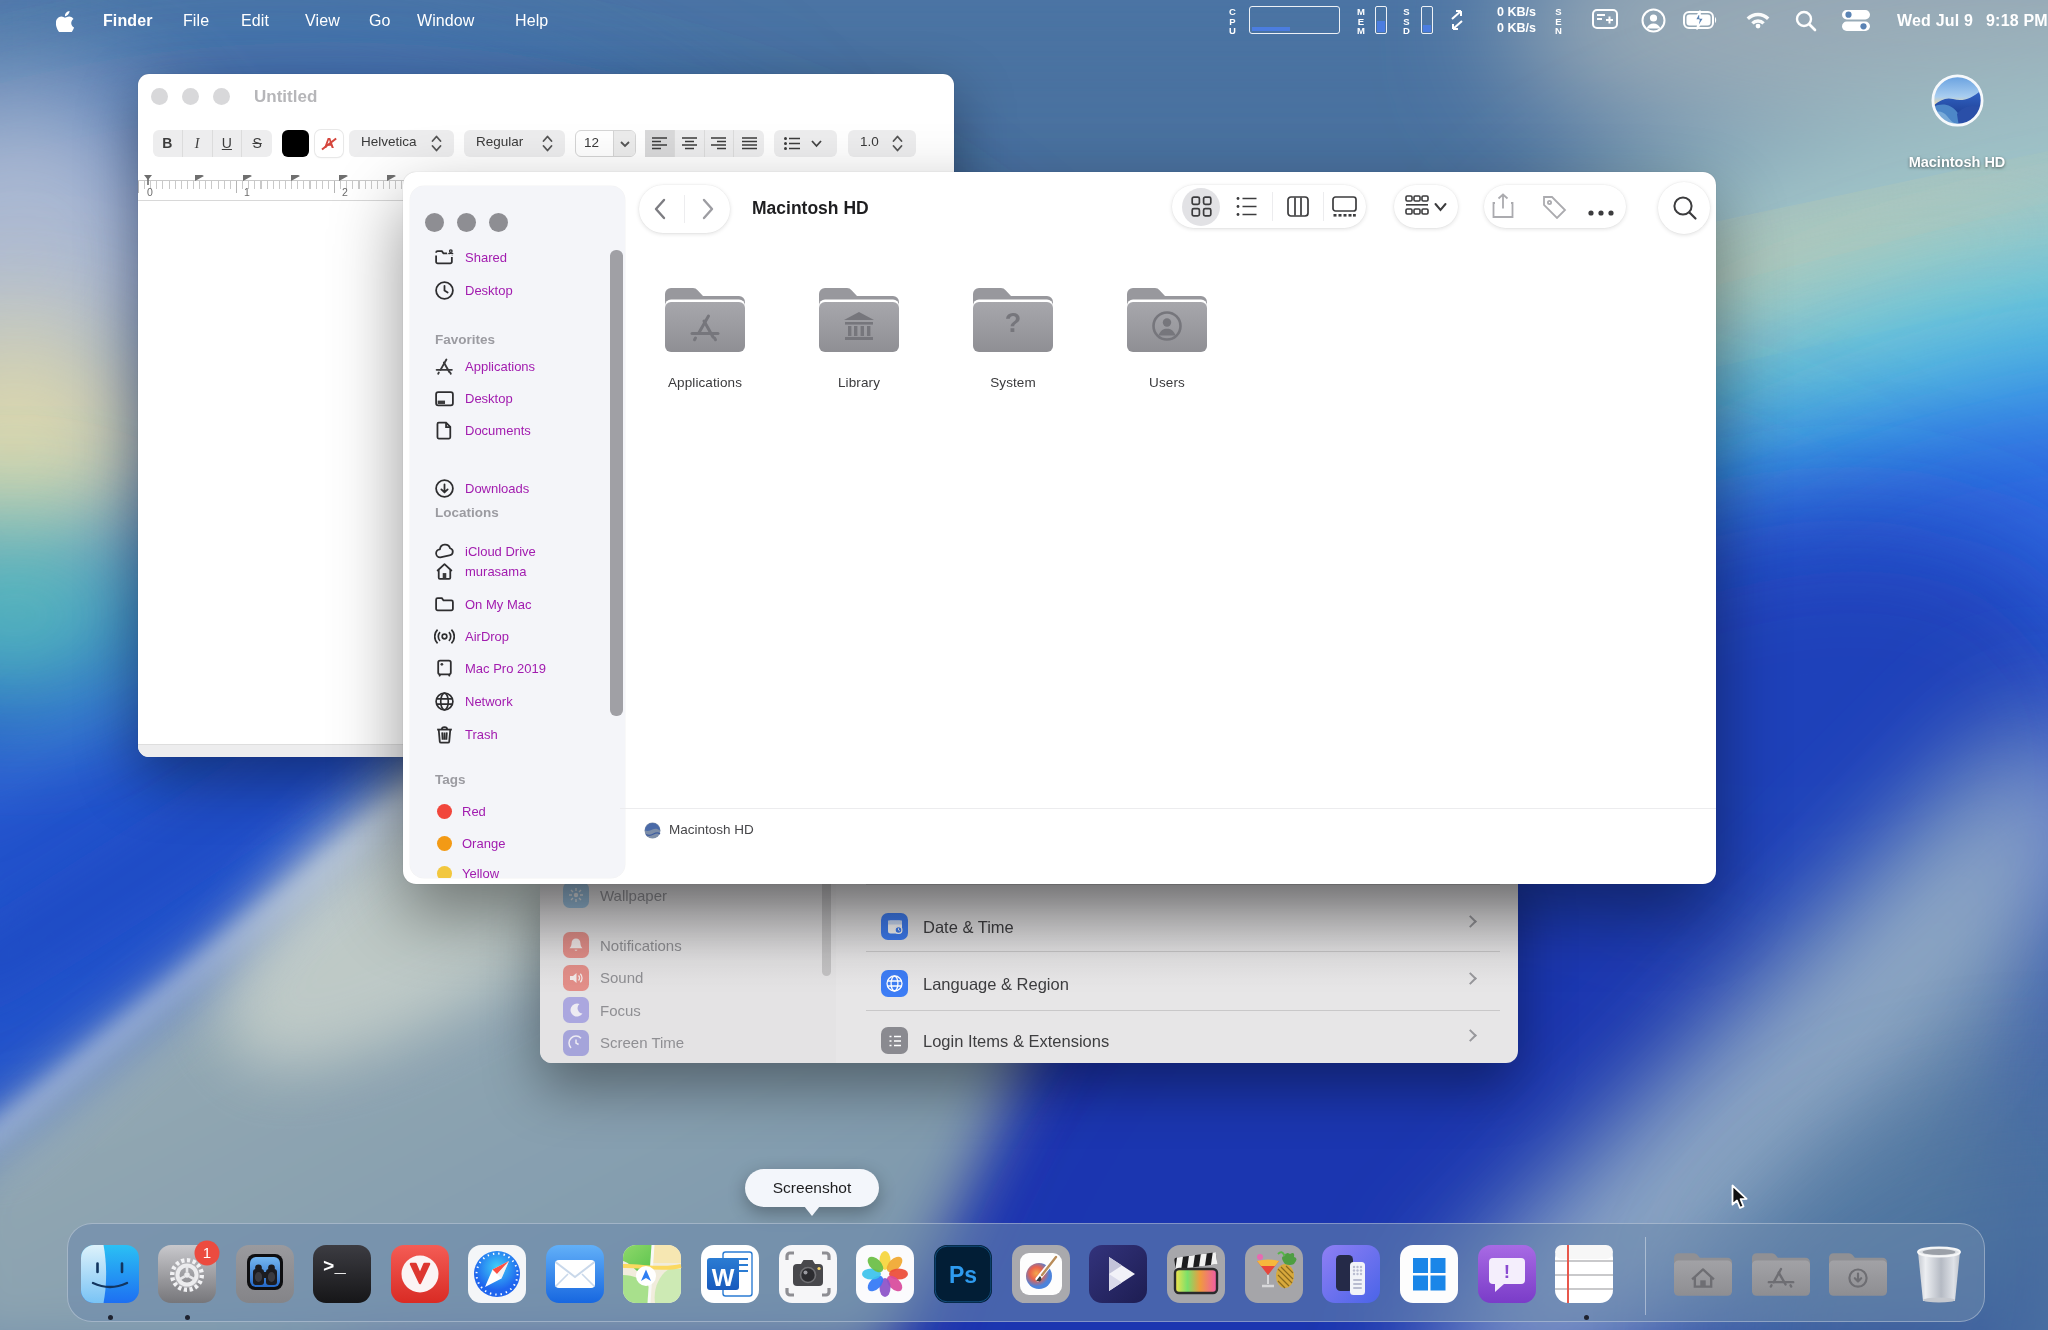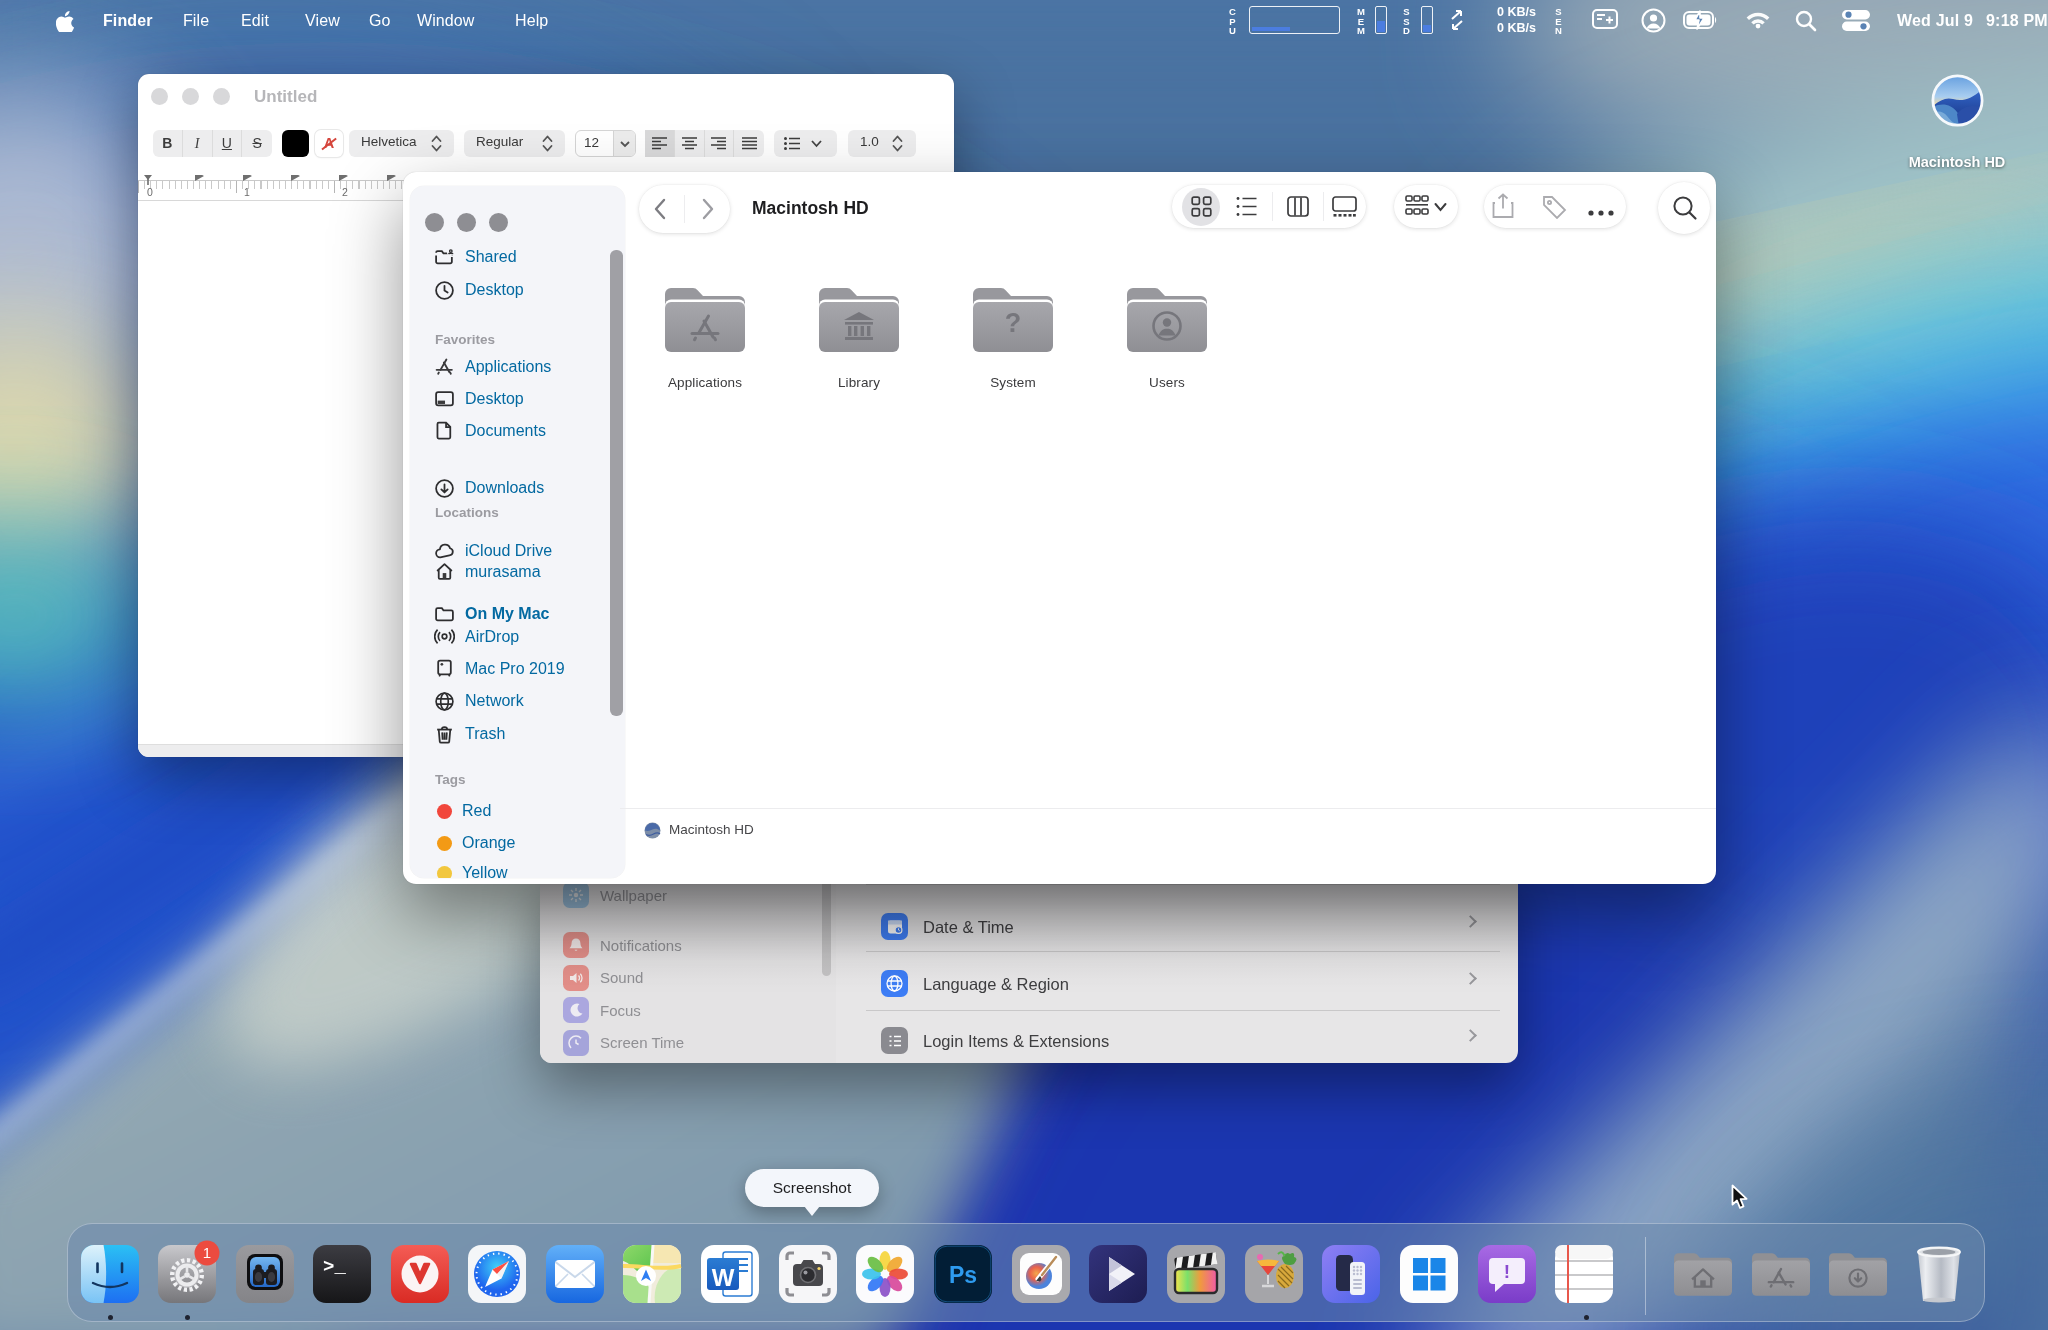--- a/index.html
+++ b/index.html
@@ -9,21 +9,21 @@
 .abs { position:absolute; }
 .mtxt { top:0; height:42px; line-height:42px; font-size:16px; letter-spacing:0.1px; }
 .vlab { top:7px; font-size:9.5px; line-height:9.5px; font-weight:bold; text-align:center; }
 .tl { position:absolute; top:13.5px; width:17px; height:17px; border-radius:50%; background:#d8d8da; }
 .teg { top:56px; height:27px; background:#ededee; border-radius:6px; }
 .tec { width:29.75px; height:27px; line-height:27px; text-align:center; font-size:14px; color:#3c3c3c; border-right:1px solid #dcdcdc; display:flex; align-items:center; justify-content:center; }
 .ud { position:absolute; top:5px; width:11px; height:17px; }
 .rtab { position:absolute; top:-4px; width:9px; height:10px; background:#6f6f6f; clip-path:polygon(0 0, 100% 50%, 0 100%); }
 .rnum { position:absolute; top:11px; font-size:10.5px; color:#6b6b6b; }
 .ftl { position:absolute; top:26.5px; width:19px; height:19px; border-radius:50%; background:#8e8e93; }
-.srow { position:absolute; left:24px; height:26px; display:flex; align-items:center; font-size:16px; color:#0369a1; }
+.srow { position:absolute; left:24px; height:26px; display:flex; align-items:center; font-size:13px; color:#a21caf; }
 .srow span:last-child { margin-left:10px; }
 .sic { width:21px; height:21px; flex:0 0 21px; }
 .shdr { position:absolute; left:25px; font-size:13.5px; font-weight:bold; color:#9b9ba1; }
 .dot { width:15px; height:15px; border-radius:50%; margin-left:3px; flex:0 0 15px; }
 .fpill { position:absolute; background:#fff; box-shadow:0 1px 4px rgba(0,0,0,0.13),0 0 0 0.5px rgba(0,0,0,0.03); }
 .fitem { position:absolute; top:114px; width:80px; }
 .ffold { width:80px; height:66px; display:block; }
 .flab { margin-top:23px; text-align:center; font-size:13.5px; color:#3a3a3c; letter-spacing:0.1px; }
 .strow { position:absolute; left:23px; height:26px; display:flex; align-items:center; font-size:15px; color:#8f8f93; }
 .sticon { width:26px; height:26px; border-radius:6.5px; margin-right:11px; display:flex; align-items:center; justify-content:center; opacity:0.62; }
@@ -446,21 +446,21 @@
           </svg>
           <span>iCloud Drive</span>
         </div>
       <div class="srow" style="top:372.7px;">
           <svg class="sic" viewBox="0 0 20 20">
             <path d="M3 9.5 L10 3 l7 6.5 M4.5 8.2 V16 a1 1 0 0 0 1 1 h9 a1 1 0 0 0 1-1 V8.2" fill="none" stroke="#2e2e30" stroke-width="1.7" stroke-linejoin="round"></path>
             <rect x="8.3" y="11.5" width="3.4" height="5.5" fill="#3a3a3c"></rect>
           </svg>
           <span>murasama</span>
         </div>
-      <div class="srow" style="top:415px;font-weight:bold;">
+      <div class="srow" style="top:405px;">
           <svg class="sic" viewBox="0 0 20 20">
             <path d="M2 5.5 a1.5 1.5 0 0 1 1.5-1.5 h4 l1.5 2 h7.5 a1.5 1.5 0 0 1 1.5 1.5 v6.5 a1.5 1.5 0 0 1 -1.5 1.5 h-13 a1.5 1.5 0 0 1 -1.5 -1.5 z" fill="none" stroke="#2e2e30" stroke-width="1.7"></path>
           </svg>
           <span>On My Mac</span>
         </div>
       <div class="srow" style="top:437.7px;">
           <svg class="sic" viewBox="0 0 20 20">
             <g fill="none" stroke="#2e2e30" stroke-width="1.6">
               <circle cx="10" cy="10" r="2.2"></circle>
               <path d="M5.8 14.2 a6 6 0 0 1 0-8.4 M14.2 5.8 a6 6 0 0 1 0 8.4"></path>

